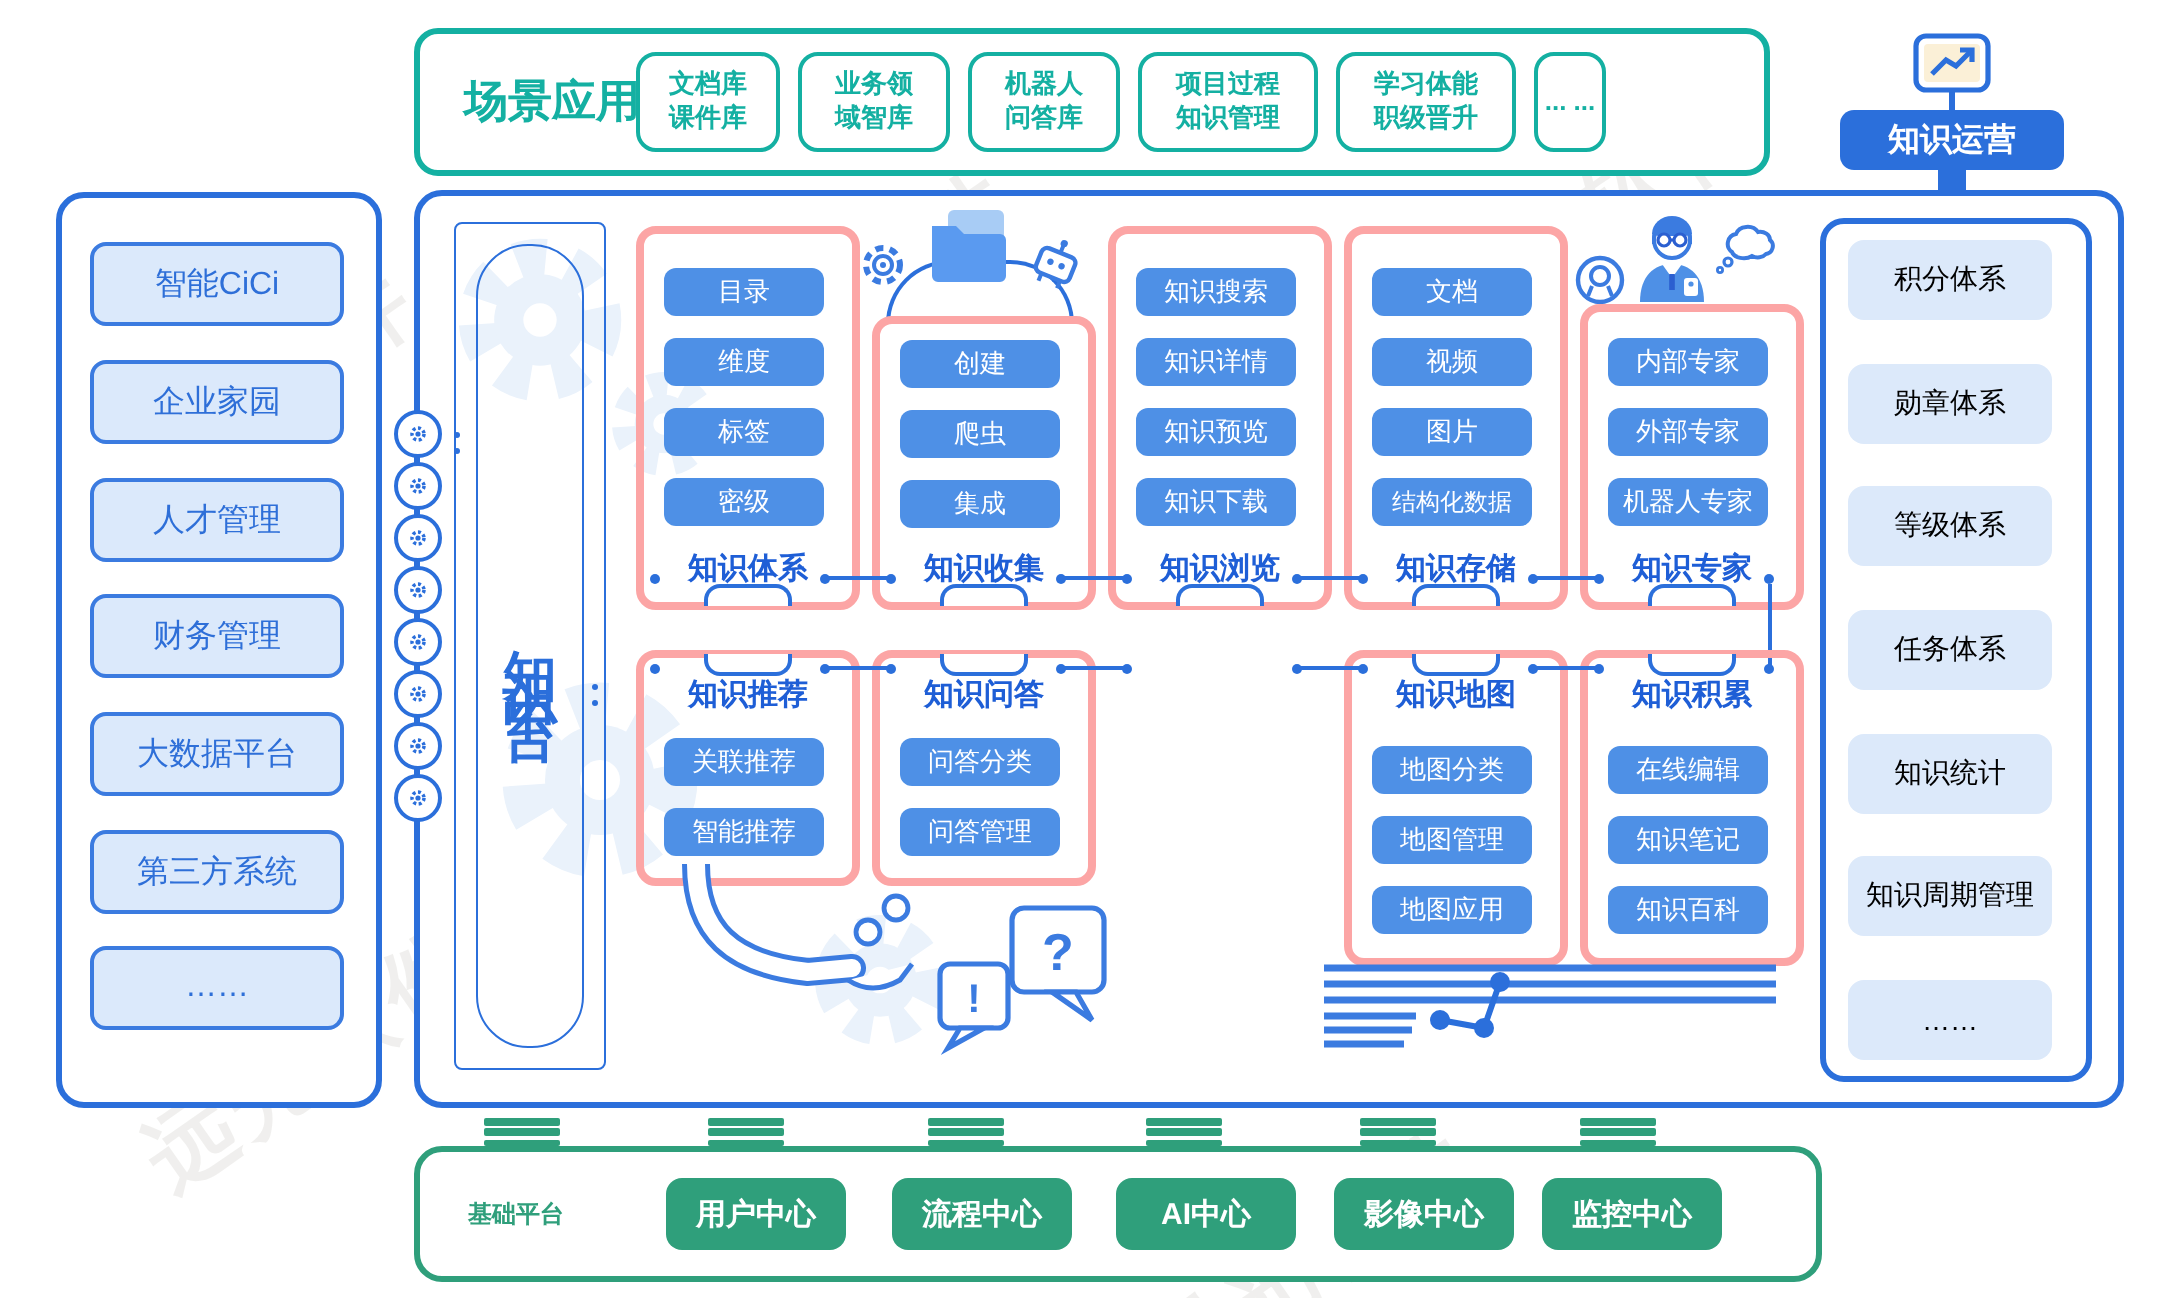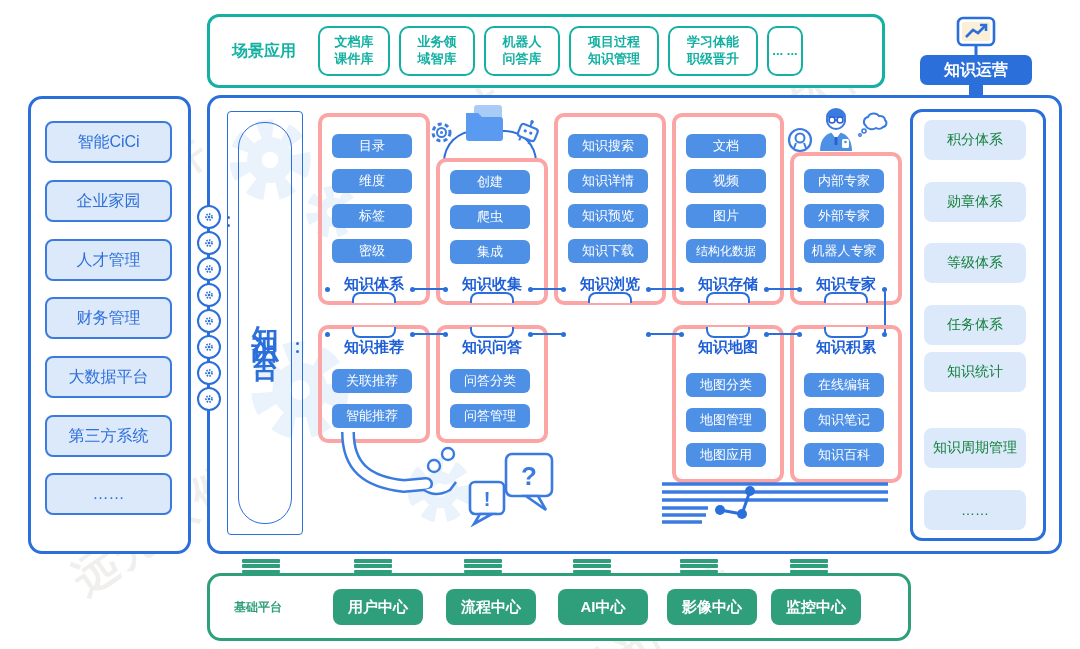--- a/index.html
+++ b/index.html
@@ -5,35 +5,35 @@
   html,body{margin:0;padding:0;background:#fff;}
   .stage{position:relative;width:1080px;height:649px;background:#fff;overflow:hidden;
          font-family:"Liberation Sans","DejaVu Sans",sans-serif;}
   .abs{position:absolute;}
   
   .wm{position:absolute;font-size:44px;font-weight:bold;color:#8a8577;opacity:.12;
       transform:rotate(-35deg);letter-spacing:4px;pointer-events:none;white-space:nowrap;}
   
   .top-bar{left:207px;top:14px;width:672px;height:68px;border:3px solid #14b0a2;border-radius:12px;background:#fff;}
   .top-bar-label{position:absolute;left:22px;top:0;height:100%;display:flex;align-items:center;
-      color:#14b0a2;font-size:16px;font-weight:bold;}
+      color:#14b0a2;font-size:22px;font-weight:bold;}
   .top-items{position:absolute;left:108px;top:0;height:100%;display:flex;align-items:center;gap:9px;}
   .top-item{border:2px solid #14b0a2;border-radius:10px;height:46px;display:flex;align-items:center;justify-content:center;
       color:#14b0a2;font-size:13px;font-weight:bold;text-align:center;white-space:pre-line;line-height:1.3;background:#fff;}
   
   .ops-btn{left:920px;top:55px;width:112px;height:30px;background:#2b6fdb;border-radius:7px;
       color:#fff;font-size:16px;font-weight:bold;display:flex;align-items:center;justify-content:center;}
   .ops-conn{left:969px;top:83px;width:14px;height:30px;background:#2b6fdb;}
   
   .left-panel{left:28px;top:96px;width:157px;height:452px;border:3px solid #2b6fdb;border-radius:14px;background:#fff;}
   .left-item{position:absolute;left:14px;width:123px;height:38px;background:#dbe9fb;border:2px solid #3b7be0;border-radius:8px;
       color:#2e6fd8;font-size:16px;display:flex;align-items:center;justify-content:center;font-weight:500;}
   .right-panel{left:910px;top:109px;width:130px;height:426px;border:3px solid #2b6fdb;border-radius:12px;background:#fff;}
   .right-item{position:absolute;left:11px;width:102px;height:40px;background:#dce9fa;border-radius:8px;
-      color:#15803d;font-size:14px;display:flex;align-items:center;justify-content:center;font-weight:500;}
+      color:#000000;font-size:14px;display:flex;align-items:center;justify-content:center;font-weight:500;}
   
   .main-panel{left:207px;top:95px;width:849px;height:453px;border:3px solid #2b6fdb;border-radius:14px;background:#fff;}
   .chain-circle{position:absolute;left:197px;width:20px;height:20px;border:2.5px solid #2b6fdb;border-radius:50%;
       background:#fff;display:flex;align-items:center;justify-content:center;}
   .v-outer{left:227px;top:111px;width:74px;height:422px;border:1.5px solid #2b6fdb;border-radius:4px;}
   .v-pill{left:238px;top:122px;width:52px;height:400px;border:1.5px solid #2b6fdb;border-radius:26px;
       display:flex;align-items:center;justify-content:center;}
   .v-title{writing-mode:vertical-rl;color:#2b6fdb;font-size:27px;font-weight:bold;letter-spacing:10px;}
   .mini-dot{position:absolute;width:3px;height:3px;border-radius:50%;background:#2b6fdb;}
   
@@ -368,21 +368,21 @@
     <circle cx="58" cy="30" r="5" fill="#2b6fdb"></circle>
     <circle cx="80" cy="34" r="5" fill="#2b6fdb"></circle>
     <circle cx="88" cy="11" r="5" fill="#2b6fdb"></circle>
   </svg>
 
   <div class="abs right-panel">
     <div class="right-item" style="top:8px">积分体系</div>
     <div class="right-item" style="top:70px">勋章体系</div>
     <div class="right-item" style="top:131px">等级体系</div>
     <div class="right-item" style="top:193px">任务体系</div>
-    <div class="right-item" style="top:240px">知识统计</div>
+    <div class="right-item" style="top:255px">知识统计</div>
     <div class="right-item" style="top:316px">知识周期管理</div>
     <div class="right-item" style="top:378px">……</div>
   </div>
 
   <div class="tab-stack" style="left:242px;top:559px">
       <span></span>
       <span></span>
       <span></span>
     </div>
   <div class="tab-stack" style="left:354px;top:559px">

